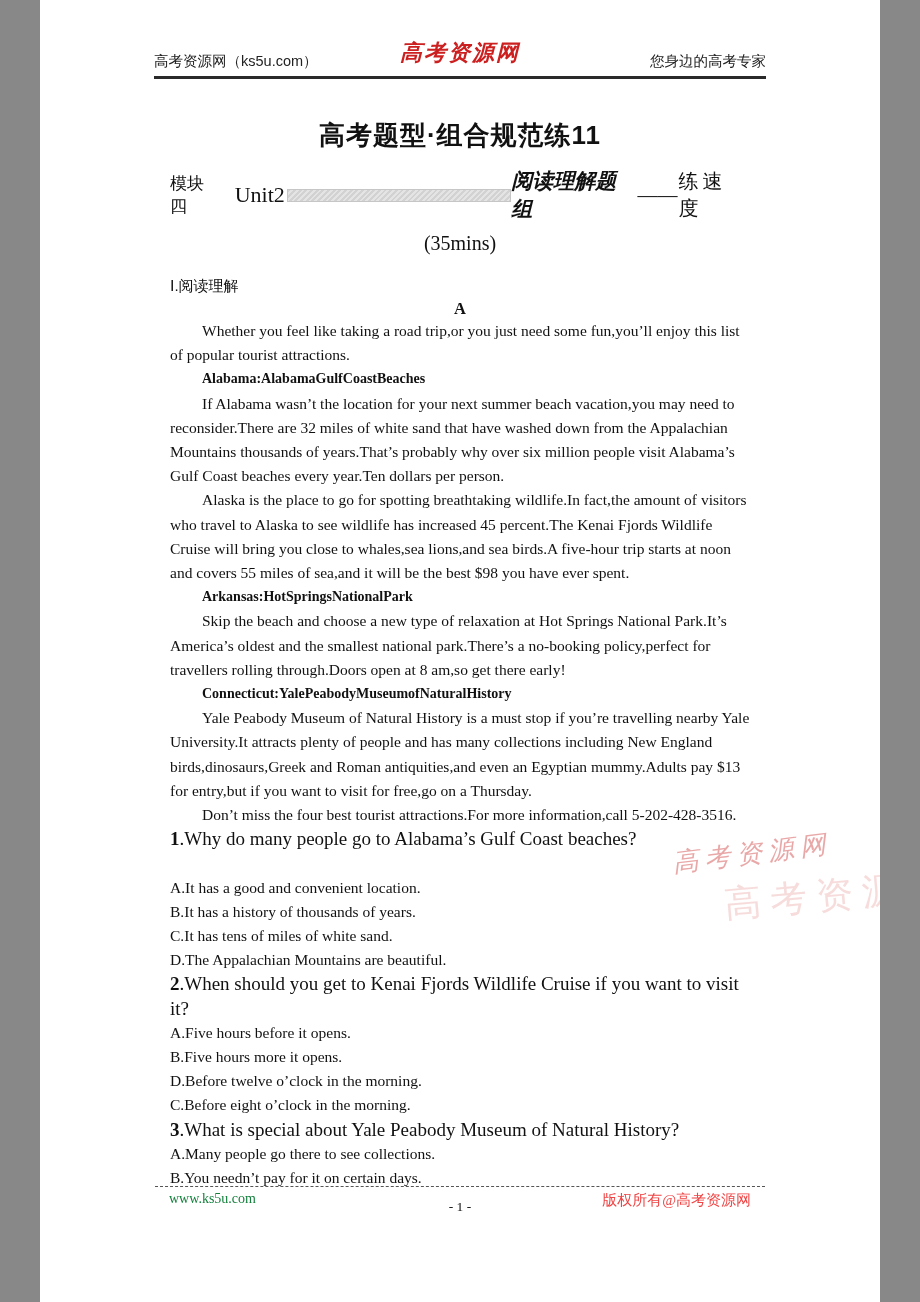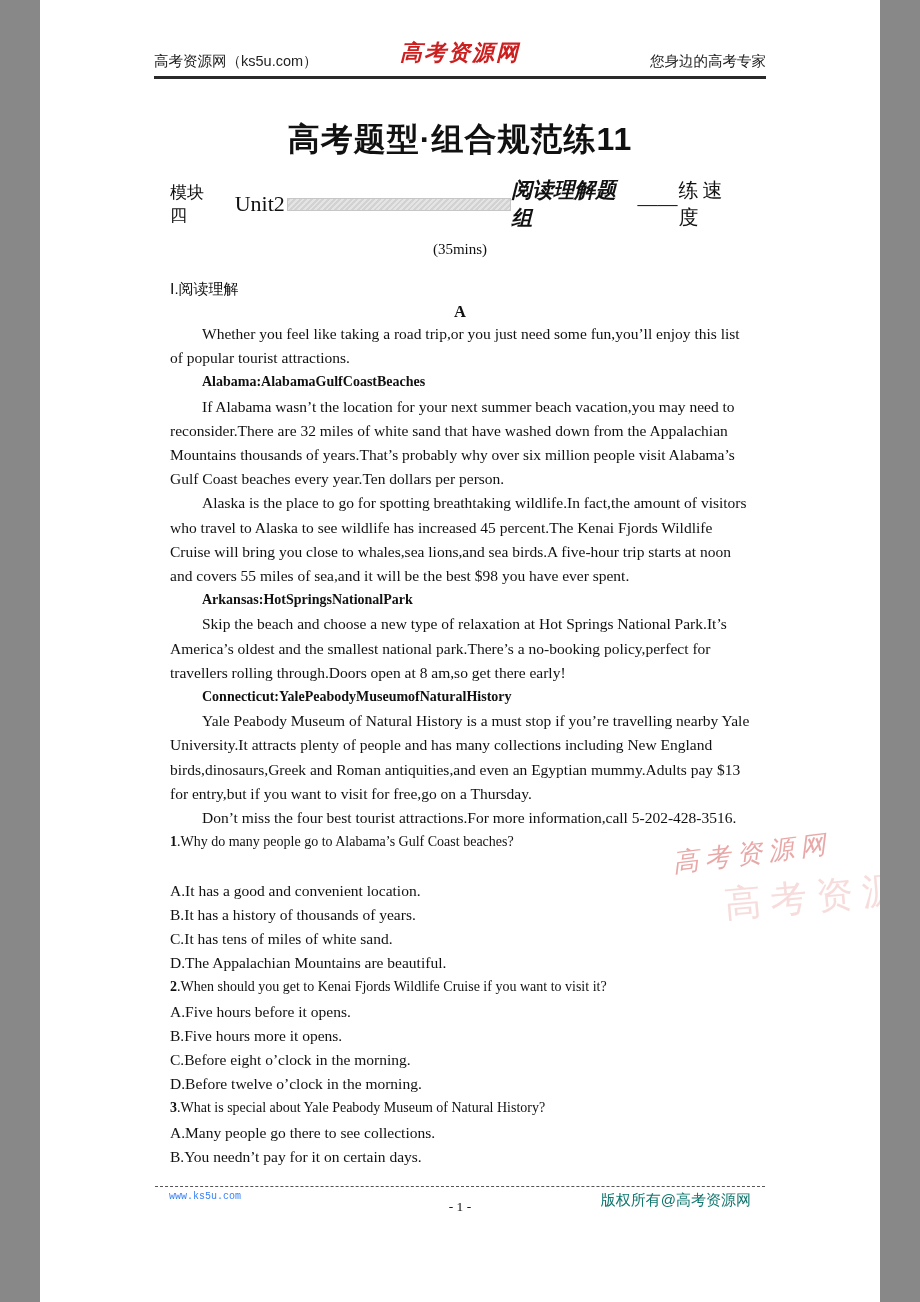--- a/index.html
+++ b/index.html
@@ -26,21 +26,21 @@
     position:absolute; left:50%; transform:translateX(-50%);
     bottom:8px;
     color:#cc2020;
     font-size:22px; font-weight:bold; font-style:italic;
     letter-spacing:2px;
   }
   
   .content { position:absolute; top:110px; left:130px; right:130px; }
   .doc-title {
     text-align:center;
-    font-size:32px; font-weight:bold;
+    font-size:26px; font-weight:bold;
     font-family:"Liberation Sans", sans-serif;
     margin-top:8px;
     letter-spacing:1px;
   }
   .banner {
     display:flex; align-items:center;
     margin-top:14px;
     font-size:17px;
   }
   .banner .module { font-family:"Liberation Sans", sans-serif; }
@@ -50,37 +50,37 @@
     background:#dcdcdc;
     background-image:repeating-linear-gradient(135deg, #d2d2d2 0 2px, #e4e4e4 2px 4px);
     border:1px solid #c6c6c6;
   }
   .banner .group-title {
     font-family:"Liberation Sans", sans-serif;
     font-weight:bold; font-size:21px;font-style:italic;
   }
   .banner .dash { font-size:20px; margin:0 1px; }
   .banner .focus { font-size:20px; letter-spacing:4px; }
-  .duration { text-align:center; font-size:15px; margin-top:9px; }
+  .duration { text-align:center; font-size:20px; margin-top:9px; }
   .section-heading {
     font-family:Liberation Sans, sans-serif;
     font-size:15px; margin-top:22px;
   }
   .passage-label {
     text-align:center; font-weight:bold; font-size:16.5px;
     margin-top:3px;
   }
   .body-text { font-size:15.5px; line-height:24.2px; }
   .body-text p { margin:0; }
   .indent { text-indent:32px; }
   .attraction-heading {
     font-weight:bold; text-indent:32px;
     font-size:14px; line-height:24.2px;
   }
-  .question { font-size:14px; line-height:24.2px; }
+  .question { font-size:19px; line-height:24.2px; }
   .question b { font-weight:bold; }
   .option { font-size:15.5px; line-height:24.2px; }
   .spacer-line { height:24.2px; }
   
   .watermark { position:absolute; font-family:"Liberation Serif", serif; white-space:nowrap; pointer-events:none; }
   .wm-1 {
     left:632px; top:836px;
     font-size:26px; letter-spacing:6px;
     color:rgba(219,110,110,0.60);
     transform:rotate(-7deg);
@@ -96,30 +96,30 @@
   .footer {
     position:absolute; top:1186px; left:115px; right:115px;
     border-top:1.5px dashed #555;
     padding-top:4px;
   }
   .footer-row {
     display:flex; justify-content:space-between; align-items:flex-start;
     padding:0 14px 0 14px;
   }
   .footer .site {
-    color:#3b82f6; font-family:Liberation Mono, monospace; font-size:10px;
+    color:#15803d; font-family:Liberation Serif, serif; font-size:14px;
     text-decoration:none;
   }
   .footer .page-num {
     position:absolute; left:50%; transform:translateX(-50%);
     top:12px; font-size:13.5px; color:#111;
     font-family:"Liberation Serif", serif;
   }
   .footer .copyright {
-    color:#0f766e; font-family:Liberation Sans, sans-serif; font-size:15px;
+    color:#ef4444; font-family:Liberation Serif, serif; font-size:15px;
     text-decoration:none;
   }
 </style>
 </head>
 <body>
 
 <div class="page">
 
   <div class="header">
     <span>高考资源网（ks5u.com）</span>
@@ -166,22 +166,22 @@
     <p class="question"><b>1</b><span>.Why do many people go to Alabama’s Gulf Coast beaches?</span></p>
     <div class="spacer-line"></div>
     <p class="option">A.It has a good and convenient location.</p>
     <p class="option">B.It has a history of thousands of years.</p>
     <p class="option">C.It has tens of miles of white sand.</p>
     <p class="option">D.The Appalachian Mountains are beautiful.</p>
 
     <p class="question"><b>2</b><span>.When should you get to Kenai Fjords Wildlife Cruise if you want to visit it?</span></p>
     <p class="option">A.Five hours before it opens.</p>
     <p class="option">B.Five hours more it opens.</p>
+    <p class="option">D.Before twelve o’clock in the morning.</p>
     <p class="option">C.Before eight o’clock in the morning.</p>
-    <p class="option">D.Before twelve o’clock in the morning.</p>
 
     <p class="question"><b>3</b><span>.What is special about Yale Peabody Museum of Natural History?</span></p>
     <p class="option">A.Many people go there to see collections.</p>
     <p class="option">B.You needn’t pay for it on certain days.</p>
 
   </div>
 
   <div class="watermark wm-1">高考资源网</div>
   <div class="watermark wm-2">高考资源网</div>
 

